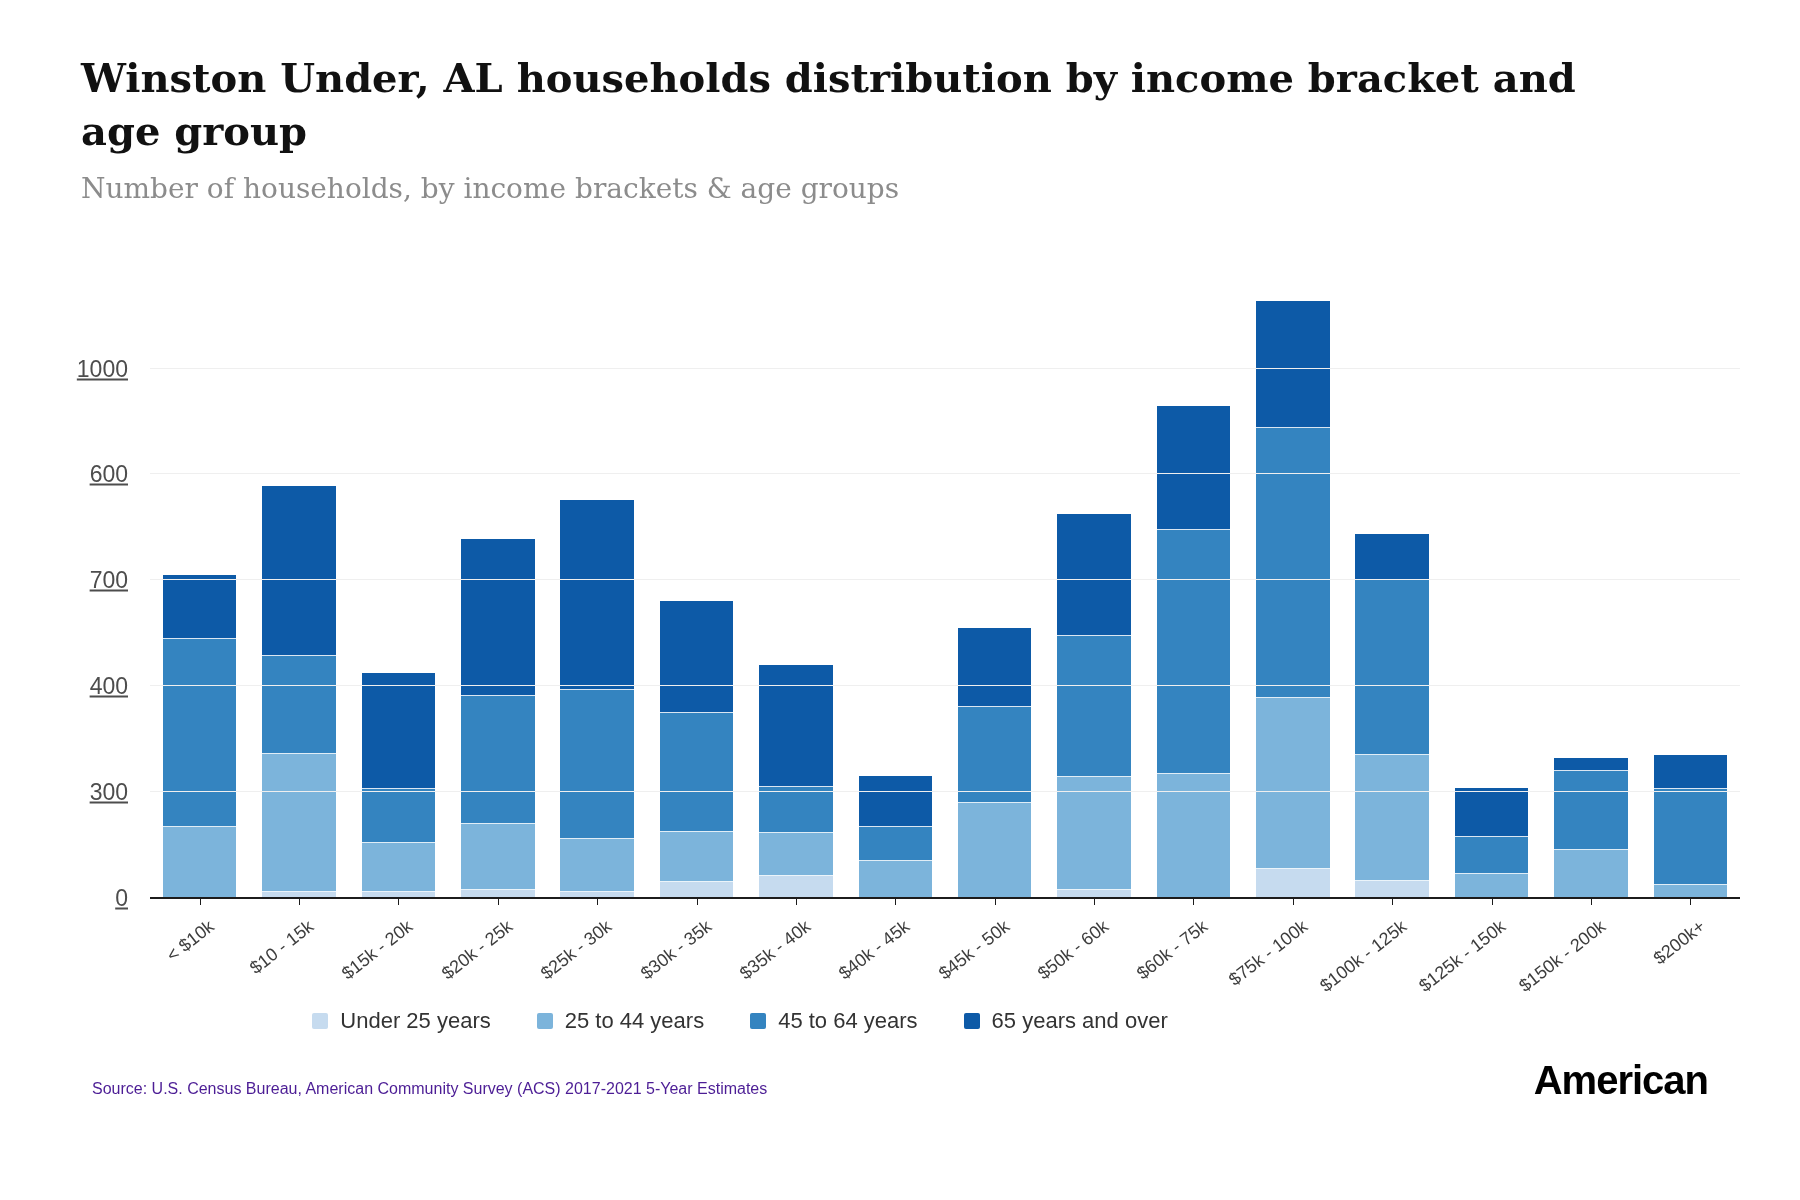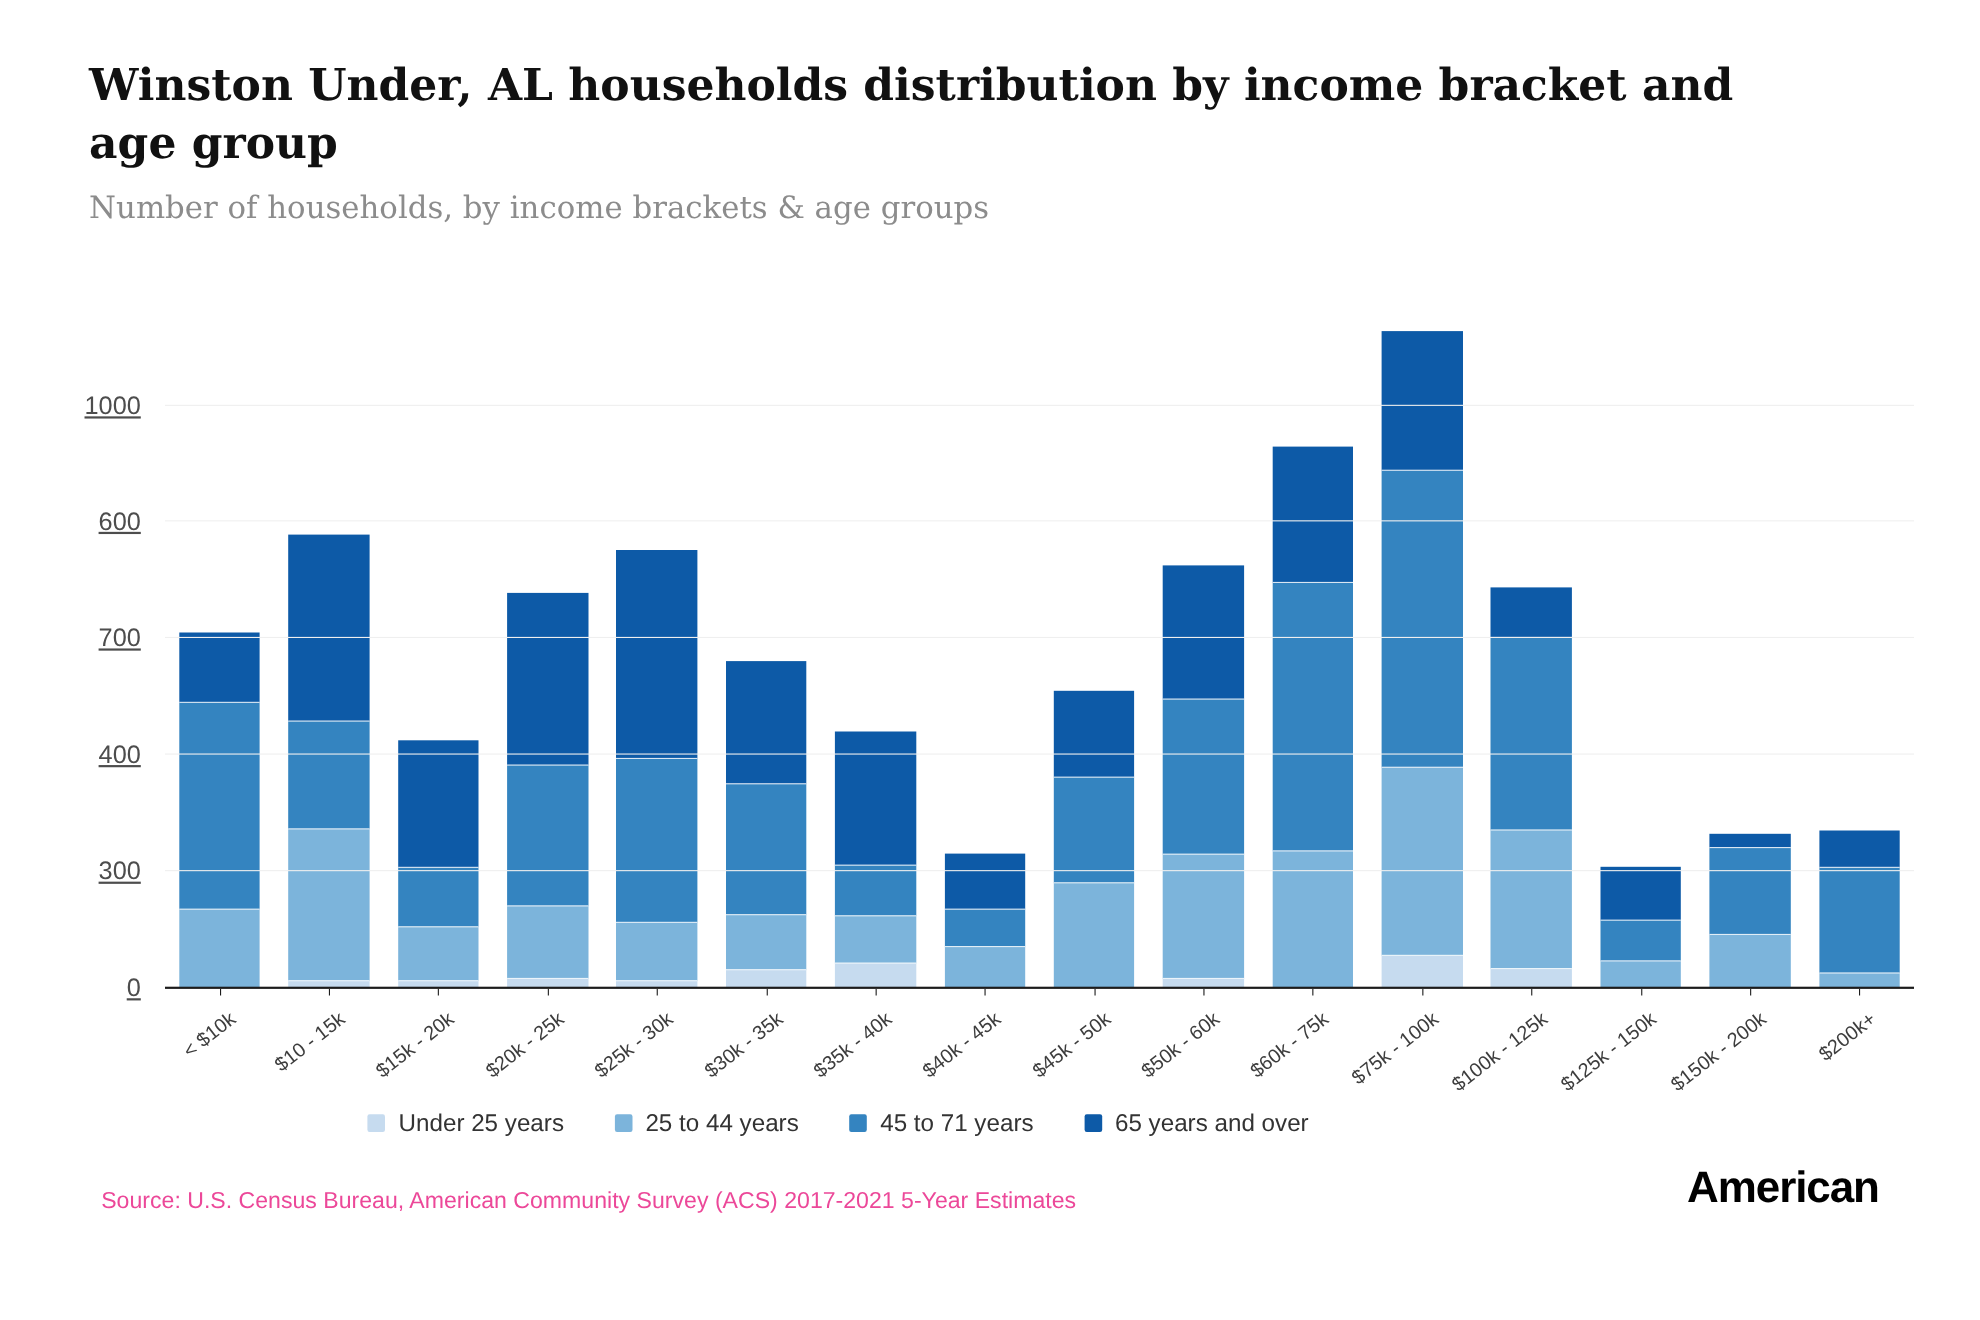--- a/index.html
+++ b/index.html
@@ -58,27 +58,27 @@
     position:absolute;top:10px;width:0;height:0;
   }
   .xlabel{
     position:absolute;right:-6px;top:0;white-space:nowrap;
     font-size:18px;color:#3d3d3d;
     transform-origin:top right;
     transform:rotate(-38deg);
   }
   .legend{
     position:absolute;left:0;top:1008px;width:1480px;
-    display:flex;justify-content:center;align-items:flex-end;gap:46px;margin-left:22px;
+    display:flex;justify-content:center;align-items:flex-end;gap:46px;
   }
   .legend-item{display:flex;align-items:center;gap:12px;cursor:default;}
   .legend-swatch{width:16px;height:16px;border-radius:2px;display:inline-block;}
   .legend-label{font-size:22px;color:#333333;}
   .source{
-    position:absolute;left:92px;top:1080px;font-size:21px;color:#ec4899;
+    position:absolute;left:92px;top:1080px;font-size:16px;color:#4c1d95;
   }
   .logo{
     position:absolute;right:92px;top:1058px;
     font-size:40px;font-weight:700;color:#000000;letter-spacing:-1px;
   }
 </style>
 </head>
 <body>
 
 <div class="title">Winston Under, AL households distribution by income bracket and age group</div>
@@ -296,21 +296,21 @@
     <div class="legend-item">
       <span class="legend-swatch" style="background: rgb(198, 219, 239);"></span>
       <span class="legend-label">Under 25 years</span>
     </div>
     <div class="legend-item">
       <span class="legend-swatch" style="background: rgb(124, 180, 219);"></span>
       <span class="legend-label">25 to 44 years</span>
     </div>
     <div class="legend-item">
       <span class="legend-swatch" style="background: rgb(52, 132, 192);"></span>
-      <span class="legend-label">45 to 71 years</span>
+      <span class="legend-label">45 to 64 years</span>
     </div>
     <div class="legend-item">
       <span class="legend-swatch" style="background: rgb(13, 90, 167);"></span>
       <span class="legend-label">65 years and over</span>
     </div>
   </div>
 
 <div class="source">Source: U.S. Census Bureau, American Community Survey (ACS) 2017-2021 5-Year Estimates</div>
 <div class="logo">American</div>
 

